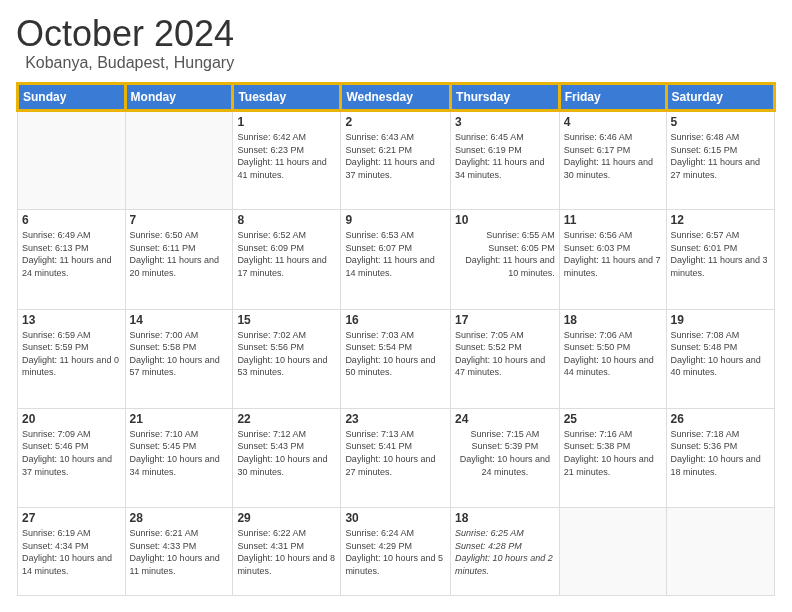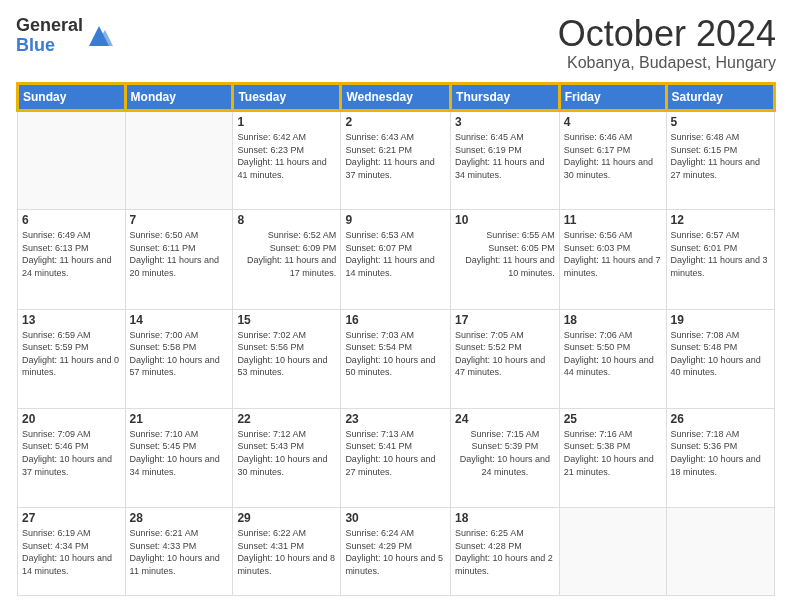--- a/index.html
+++ b/index.html
@@ -102,30 +102,20 @@
     }
     .last-row td {
       height: 78px;
     }
   </style>
 </head>
 <body>
 
 <div class="page">
   <div class="header">
-    <div class="logo">
-      <div class="logo-text">
-        <span class="logo-general">General</span>
-        <span class="logo-blue">Blue</span>
-      </div>
-      <svg class="logo-icon" viewBox="0 0 28 28">
-        <polygon points="4,24 14,4 24,24" fill="#3a7bd5"></polygon>
-        <polygon points="10,24 20,8 28,24" fill="#3a7bd5" opacity="0.6"></polygon>
-      </svg>
-    </div>
     <div class="title-block">
       <div class="month-title">October 2024</div>
       <div class="location">Kobanya, Budapest, Hungary</div>
     </div>
   </div>
 
   <table class="calendar">
     <thead>
       <tr>
         <th>Sunday</th>
@@ -180,21 +170,21 @@
 Daylight: 11 hours and 24 minutes.</div>
           </td>
           <td>
             <span class="day-num">7</span>
             <div class="day-info" style="white-space: pre-line;">Sunrise: 6:50 AM
 Sunset: 6:11 PM
 Daylight: 11 hours and 20 minutes.</div>
           </td>
           <td>
             <span class="day-num">8</span>
-            <div class="day-info" style="white-space: pre-line; text-align: right;">Sunrise: 6:52 AM
+            <div class="day-info" style="white-space: pre-line;">Sunrise: 6:52 AM
 Sunset: 6:09 PM
 Daylight: 11 hours and 17 minutes.</div>
           </td>
           <td>
             <span class="day-num">9</span>
             <div class="day-info" style="white-space: pre-line;">Sunrise: 6:53 AM
 Sunset: 6:07 PM
 Daylight: 11 hours and 14 minutes.</div>
           </td>
           <td>
@@ -324,21 +314,21 @@
 Daylight: 10 hours and 8 minutes.</div>
           </td>
           <td>
             <span class="day-num">30</span>
             <div class="day-info" style="white-space: pre-line;">Sunrise: 6:24 AM
 Sunset: 4:29 PM
 Daylight: 10 hours and 5 minutes.</div>
           </td>
           <td>
             <span class="day-num">18</span>
-            <div class="day-info" style="white-space: pre-line;">Sunrise: 6:25 AM
+            <div class="day-info" style="white-space: pre-line; font-style: italic;">Sunrise: 6:25 AM
 Sunset: 4:28 PM
 Daylight: 10 hours and 2 minutes.</div>
           </td>
           <td class="empty"></td>
           <td class="empty"></td>
         </tr>
       </tbody>
   </table>
 </div>
 

